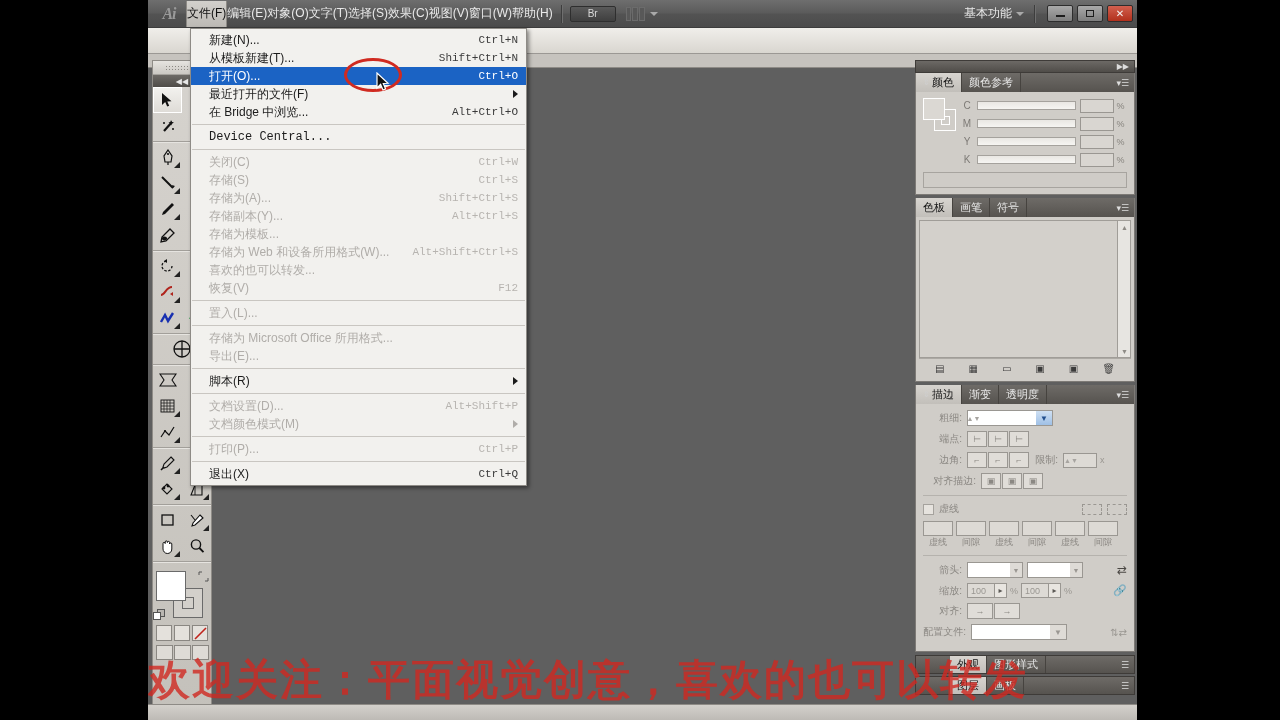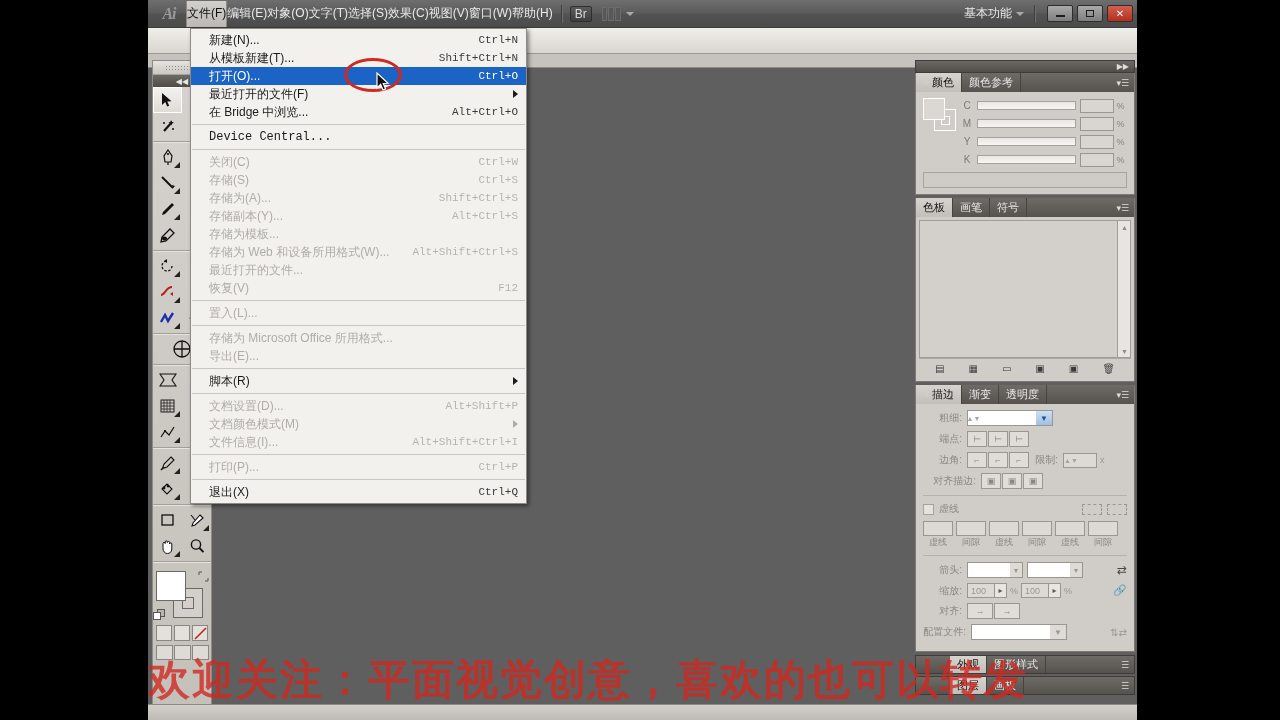--- a/index.html
+++ b/index.html
@@ -21,22 +21,22 @@
              background:linear-gradient(180deg,#6e6e6e 0%,#5b5b5b 48%,#535353 52%,#4b4b4b 100%);
              border-bottom:1px solid #3c3c3c; display:flex; align-items:center; }
   .ai-logo { width:34px; height:26px; margin-left:4px; display:flex; align-items:center; justify-content:center;
              color:#9a9a9a; font-size:16px; font-weight:bold; font-style:italic;
              font-family:"Liberation Serif",serif; letter-spacing:-1px;}
   .mi { height:26px; padding:0 0; display:flex; align-items:center; font-size:12px;
         color:#e9e9e9; white-space:nowrap; }
   .mi.active { background:linear-gradient(180deg,#d2d0cc,#bcb9b4); color:#111;
                border-left:1px solid #8d8a85; border-right:1px solid #8d8a85; }
   .mb-sep { width:1px; height:18px; background:#3d3d3d; margin:0 8px; box-shadow:1px 0 0 #6f6f6f; }
-  .br-btn { width:22px; height:16px; background:linear-gradient(180deg,#5a5a5a,#3f3f3f);
-            border:1px solid #2e2e2e; border-radius:2px; color:#d8d8d8; font-size:12px;
+  .br-btn { width:46px; height:16px; background:linear-gradient(180deg,#5a5a5a,#3f3f3f);
+            border:1px solid #2e2e2e; border-radius:2px; color:#d8d8d8; font-size:10px;
             display:flex; align-items:center; justify-content:center; }
   .arrange { width:20px; height:14px; margin-left:10px; display:flex; }
   .arrange i { display:block; width:6px; height:14px; border:1px solid #6b6b6b; margin-right:1px; background:#585858;}
   .caret-s { width:0;height:0;border-left:4px solid transparent;border-right:4px solid transparent;
              border-top:4px solid #a9a9a9; margin-left:4px; align-self:center;}
   .ws { margin-left:auto; display:flex; align-items:center; padding-right:4px; }
   .ws-label { font-size:12px;color:#e9e9e9; }
   .wbtn { width:26px;height:17px;margin-left:4px;border:1px solid #2d2d2d;border-radius:2px;
           background:linear-gradient(180deg,#a9a9a9,#7e7e7e); display:flex;align-items:center;justify-content:center;}
   .wbtn.close { background:linear-gradient(180deg,#d1604f,#b2301c); }
@@ -810,21 +810,21 @@
           <span class="acc">Alt+Ctrl+S</span>
         </div>
         <div class="mrow dis">
           <span class="lbl">存储为模板...</span>
         </div>
         <div class="mrow dis">
           <span class="lbl">存储为 Web 和设备所用格式(W)...</span>
           <span class="acc">Alt+Shift+Ctrl+S</span>
         </div>
         <div class="mrow dis">
-          <span class="lbl">最近打开的文件...</span>
+          <span class="lbl">喜欢的也可以转发...</span>
         </div>
         <div class="mrow dis">
           <span class="lbl">恢复(V)</span>
           <span class="acc">F12</span>
         </div>
         <div class="msep"></div>
         <div class="mrow dis">
           <span class="lbl">置入(L)...</span>
         </div>
         <div class="msep"></div>
@@ -840,24 +840,20 @@
           <span class="sub"></span>
         </div>
         <div class="msep"></div>
         <div class="mrow dis">
           <span class="lbl">文档设置(D)...</span>
           <span class="acc">Alt+Shift+P</span>
         </div>
         <div class="mrow dis">
           <span class="lbl">文档颜色模式(M)</span>
           <span class="sub"></span>
-        </div>
-        <div class="mrow dis">
-          <span class="lbl">文件信息(I)...</span>
-          <span class="acc">Alt+Shift+Ctrl+I</span>
         </div>
         <div class="msep"></div>
         <div class="mrow dis">
           <span class="lbl">打印(P)...</span>
           <span class="acc">Ctrl+P</span>
         </div>
         <div class="msep"></div>
         <div class="mrow">
           <span class="lbl">退出(X)</span>
           <span class="acc">Ctrl+Q</span>

